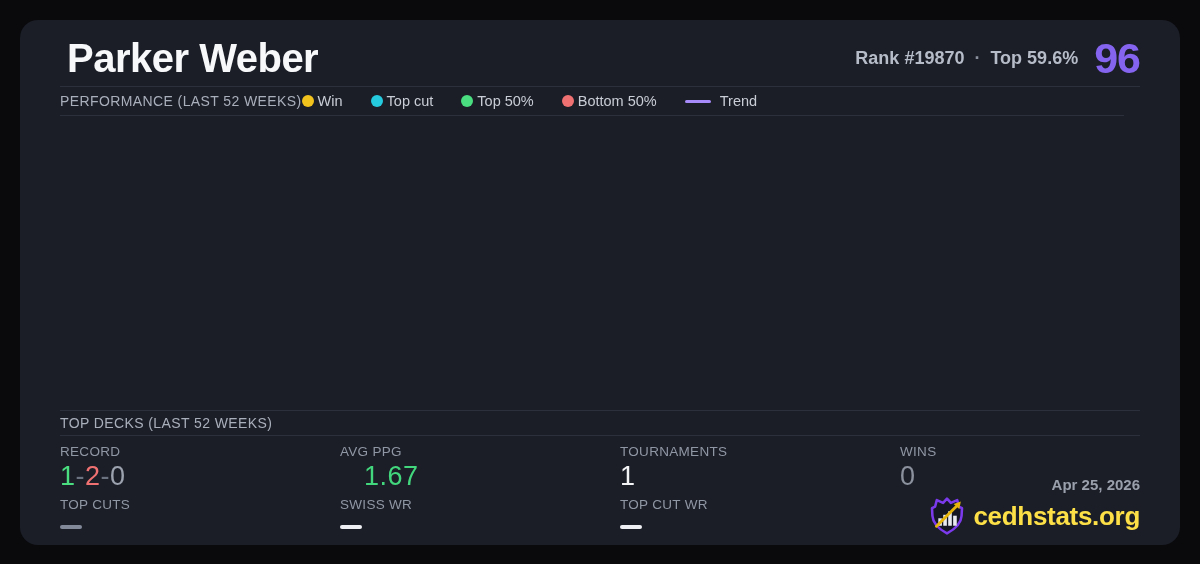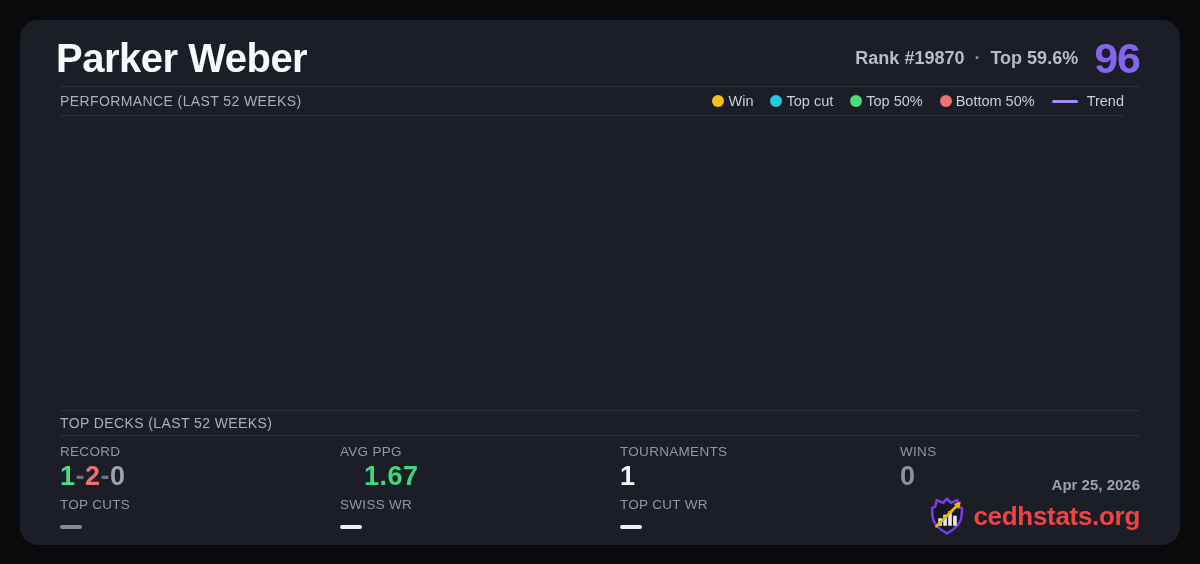--- a/index.html
+++ b/index.html
@@ -9,39 +9,39 @@
     font-family:"Liberation Sans","DejaVu Sans",sans-serif;
     position:relative;
   }
   .card {
     position:absolute; left:20px; top:20px; width:1160px; height:525px;
     background:#1b1e27; border-radius:18px;
     display:flex; flex-direction:column;
   }
   
   .header {
-    height:66px; padding:10px 40px 0 36px;
+    height:66px; padding:10px 40px 0 47px;
     display:flex; align-items:center; justify-content:space-between;
   }
   .player-name {
     font-size:40px; font-weight:700; color:#f7f8fa; letter-spacing:-0.5px;
   }
   .header-right { display:flex; align-items:center; }
   .rank-text { font-size:18px; font-weight:600; color:#b6bcc8; }
   .dot-sep { font-size:18px; font-weight:700; color:#8a909c; margin:0 10px; }
   .score { font-size:43px; font-weight:700; color:#8565f0; margin-left:16px; letter-spacing:-1px; }
   .hr { border-top:1px solid #2c303c; margin:0 40px; }
   
   .perf-row {
     height:29px; margin-left:40px; margin-right:56px;
     border-bottom:1px solid #2c303c;
-    display:flex; align-items:center; justify-content:space-between;
+    display:flex; align-items:center; justify-content:flex-start;
   }
   .section-title { font-size:14px; color:#a9afbb; letter-spacing:0.4px; }
-  .legend { display:flex; align-items:center; gap:17px; }
+  .legend { display:flex; align-items:center; gap:28px; }
   .legend-item { display:flex; align-items:center; gap:4px; }
   .legend-dot { width:12px; height:12px; border-radius:50%; display:inline-block; }
   .legend-label { font-size:14.5px; color:#c9cdd5; }
   .trend-swatch { width:26px; height:3px; border-radius:2px; display:inline-block; margin-right:5px; }
   
   .chart-area { flex:1; }
   
   .decks-row {
     height:26px; margin:0 40px;
     border-top:1px solid #2c303c; border-bottom:1px solid #2c303c;
@@ -50,28 +50,28 @@
   .deck-cols { display:flex; align-items:center; }
   .deck-col { font-size:13px; color:#7f8694; letter-spacing:0.8px; text-align:right; }
   .deck-col.c2 { width:78px; }
   .deck-col.c3 { width:81px; }
   
   .stats {
     padding:8px 40px 16px 40px;
     display:grid; grid-template-columns:280px 280px 280px 1fr;
   }
   .stat-label { font-size:13.5px; color:#9097a4; letter-spacing:0.3px; }
-  .stat-value { font-size:27px; font-weight:700; margin-top:2px; height:30px; letter-spacing:0.5px; }
+  .stat-value { font-size:27px; font-weight:400; margin-top:2px; height:30px; letter-spacing:0.5px; }
   .stat-label2 { font-size:13.5px; color:#9097a4; letter-spacing:0.3px; margin-top:6px; }
   .dash { width:22px; height:4.5px; border-radius:2px; margin-top:13px; }
   
   .footer { position:absolute; right:40px; bottom:9px; text-align:right; }
   .date { font-size:15px; font-weight:600; color:#9aa0ac; margin-bottom:3px; }
   .brand { display:flex; align-items:center; justify-content:flex-end; gap:8px; }
-  .site { font-size:26px; font-weight:700; color:#ef4444; letter-spacing:-0.3px; }
+  .site { font-size:26px; font-weight:700; color:#fde047; letter-spacing:-0.3px; }
   .logo-svg { width:36px; height:40px; display:block; }
 </style>
 </head>
 <body>
 
 <div class="card">
 
   <div class="header">
     <div class="player-name">Parker Weber</div>
     <div class="header-right">

